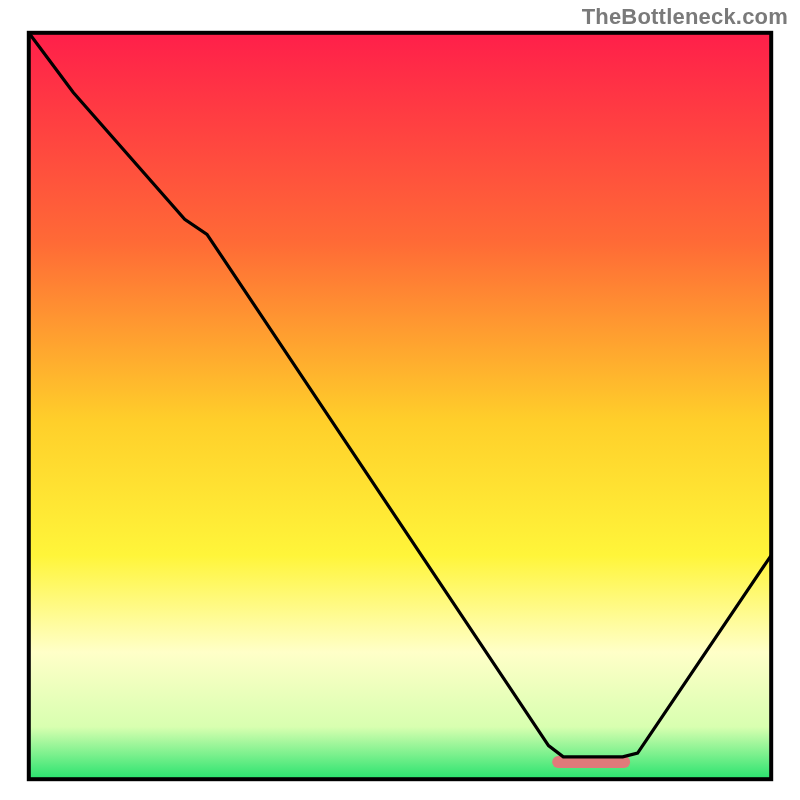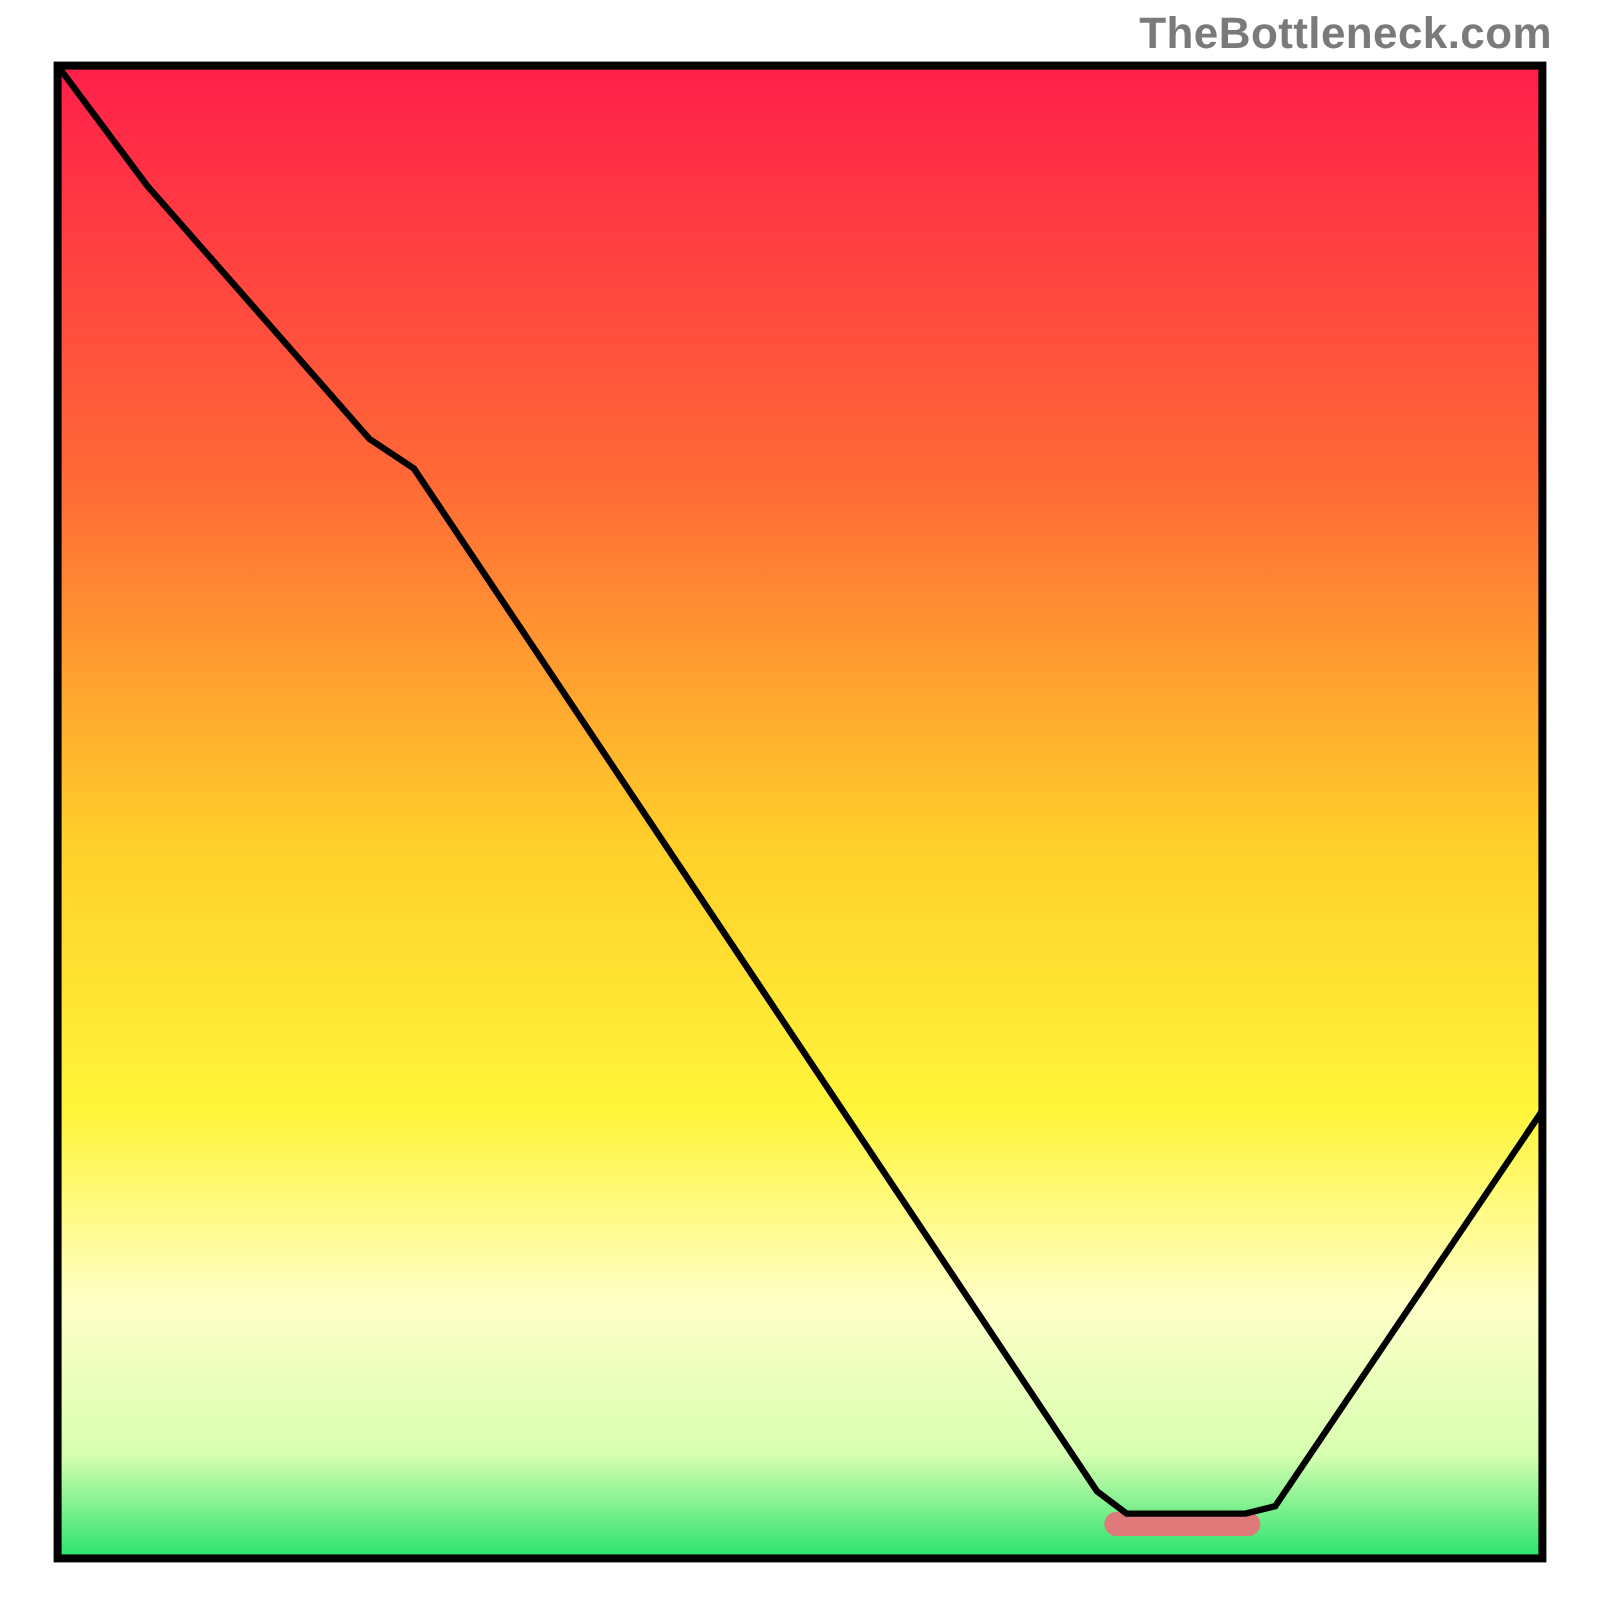--- a/index.html
+++ b/index.html
@@ -11,21 +11,21 @@
     font-family: Arial, Helvetica, sans-serif;
   }
   .wrap {
     position: relative;
     width: 800px;
     height: 800px;
   }
   .attribution {
     position: absolute;
     top: 4px;
-    right: 24px;
+    right: 12px;
     font-size: 22px;
     font-weight: 600;
     color: #7a7a7a;
     letter-spacing: 0.2px;
   }
   svg {
     display: block;
     position: absolute;
     left: 0;
     top: 0;

